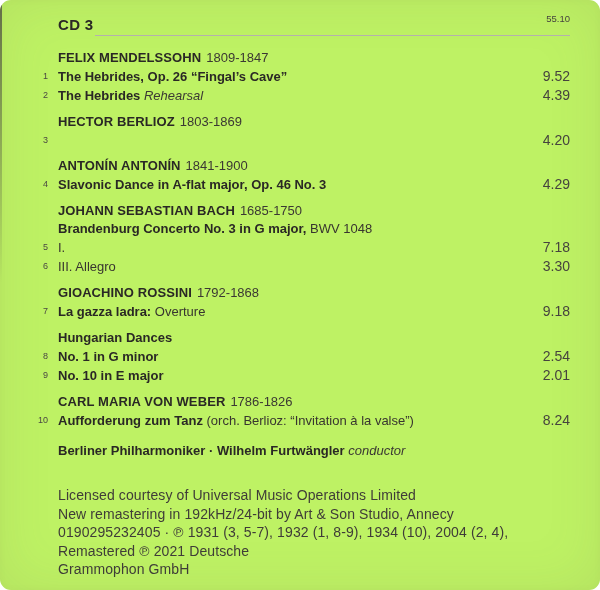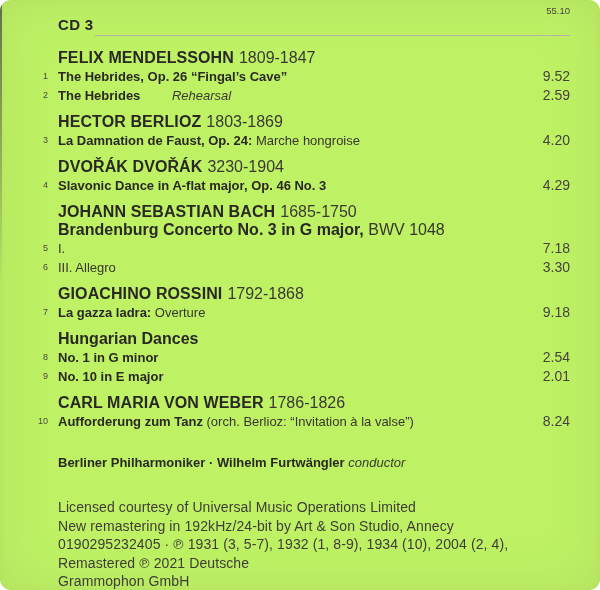--- a/index.html
+++ b/index.html
@@ -16,38 +16,38 @@
     border-radius: 11px;
   }
   .edge-shadow{
     position:absolute;left:0;top:0;width:2px;height:48%;
     background:linear-gradient(to bottom, rgba(70,68,64,0.75), rgba(70,68,64,0));
   }
   
   .header{position:relative;height:18px;margin-bottom:0;}
   .disc-label{font-size:15px;font-weight:bold;letter-spacing:0.3px;color:#2a2825;}
   .rule{position:absolute;left:37px;right:0;bottom:-2px;height:1px;background:#b4b1ac;}
-  .total-dur{position:absolute;right:0;bottom:18px;font-size:9.5px;color:#46433e;}
+  .total-dur{position:absolute;right:0;bottom:10px;font-size:9.5px;color:#46433e;}
   
   .section{margin-top:8px;}
   .section.first{margin-top:15px;}
-  .line{line-height:18px;font-size:16px;}
+  .line{line-height:18px;font-size:13px;}
   .composer{font-weight:bold;color:#2a2825;letter-spacing:0.1px;}
   .years{color:#3b3833;margin-left:5px;}
   .work-line .w-bold{font-weight:bold;color:#2a2825;}
   .work-line .w-reg{color:#38352f;}
   .track{display:flex;align-items:baseline;position:relative;line-height:18px;}
   .track-num{position:absolute;left:-23px;width:13px;text-align:right;font-size:9px;color:#4a4742;}
   .t-wrap{font-size:13px;min-height:18px;text-align:right;}
   .t-bold{font-weight:bold;color:#2a2825;}
   .t-reg{color:#38352f;}
-  .t-ital{font-style:italic;color:#3b3833;margin-left:28px;}
+  .t-ital{font-style:italic;color:#3b3833;}
   .t-dur{margin-left:auto;font-size:14px;color:#46433e;padding-left:10px;white-space:nowrap;}
   
-  .performers{margin-top:23px;line-height:18px;font-size:13px;}
+  .performers{margin-top:12px;line-height:18px;font-size:13px;}
   .perf-names{font-weight:bold;color:#2a2825;}
   .perf-role{font-style:italic;color:#3b3833;}
   
   .credits{margin-top:26px;font-size:14px;line-height:18.5px;color:#3f3c38;letter-spacing:0.1px;}
 </style>
 </head>
 <body>
 
 <div class="page">
   <div class="edge-shadow"></div>
@@ -61,35 +61,34 @@
   <div class="section first">
     <div class="line"><span class="composer">FELIX MENDELSSOHN</span><span class="years">1809-1847</span></div>
     <div class="track">
       <span class="track-num">1</span>
       <span class="t-wrap"><span class="t-bold">The Hebrides, Op. 26 “Fingal’s Cave”</span></span>
       <span class="t-dur">9.52</span>
     </div>
     <div class="track">
       <span class="track-num">2</span>
       <span class="t-wrap"><span class="t-bold">The Hebrides</span><span class="t-ital"> Rehearsal</span></span>
-      <span class="t-dur">2.59</span>
+      <span class="t-dur">4.39</span>
     </div>
   </div>
 
   <div class="section">
     <div class="line"><span class="composer">HECTOR BERLIOZ</span><span class="years">1803-1869</span></div>
     <div class="track">
       <span class="track-num">3</span>
-      <span class="t-wrap"><span class="t-bold">La Damnation de Faust, Op. 24:</span><span class="t-reg"> Marche hongroise</span></span>
       <span class="t-dur">4.20</span>
     </div>
   </div>
 
   <div class="section">
-    <div class="line"><span class="composer">DVOŘÁK DVOŘÁK</span><span class="years">3230-1904</span></div>
+    <div class="line"><span class="composer">ANTONÍN ANTONÍN</span><span class="years">1841-1900</span></div>
     <div class="track">
       <span class="track-num">4</span>
       <span class="t-wrap"><span class="t-bold">Slavonic Dance in A-flat major, Op. 46 No. 3</span></span>
       <span class="t-dur">4.29</span>
     </div>
   </div>
 
   <div class="section">
     <div class="line"><span class="composer">JOHANN SEBASTIAN BACH</span><span class="years">1685-1750</span></div>
     <div class="line work-line"><span class="w-bold">Brandenburg Concerto No. 3 in G major,</span><span class="w-reg"> BWV 1048</span></div>

